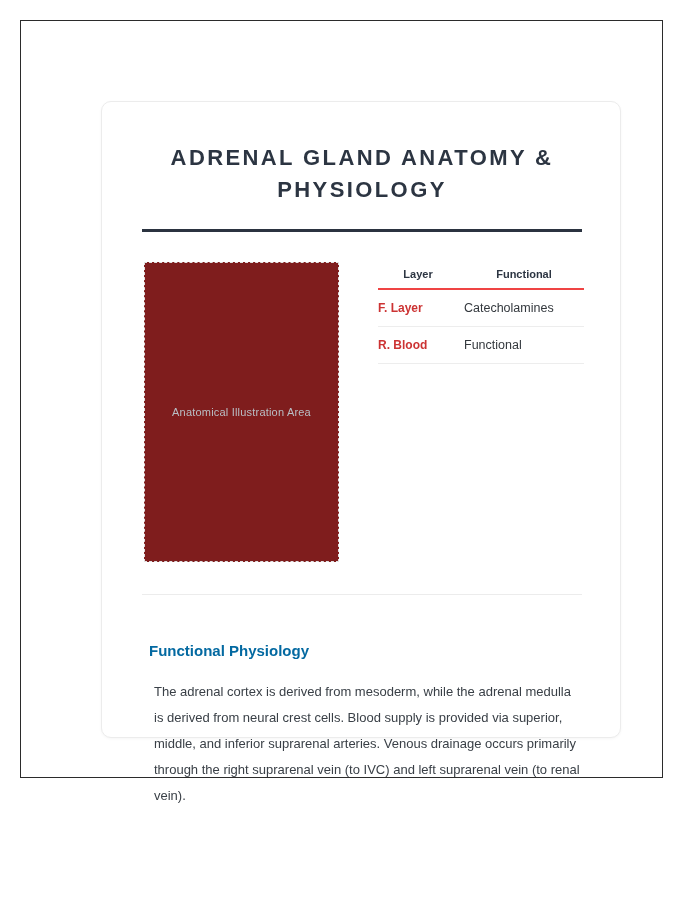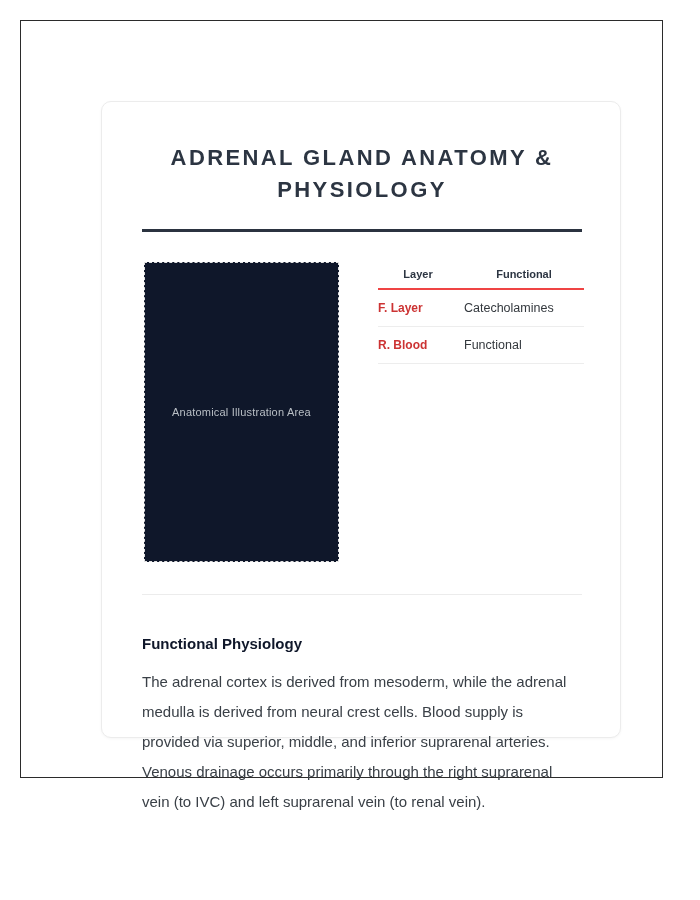--- a/index.html
+++ b/index.html
@@ -71,21 +71,21 @@
     width: 442px;
     height: 312px;
   }
 
   .illustration-box {
     position: absolute;
     left: 2px;
     top: 0px;
     width: 195px;
     height: 300px;
-    background: #0f172a;
+    background: #7f1d1d;
     border: 1px dashed #e2e2e2;
     box-sizing: border-box;
   }
   .illustration-label {
     position: absolute;
     left: 0;
     right: 0;
     top: 50%;
     transform: translateY(-50%);
     text-align: center;
@@ -140,32 +140,32 @@
     left: 40px;
     top: 492px;
     width: 440px;
     height: 1px;
     background: #ececec;
   }
   .section-heading {
     position: absolute;
     left: 40px;
     top: 533px;
-    margin: 0;
+    margin: 7px;
     font-size: 15px;
     font-weight: bold;
-    color: #0f172a;
+    color: #0369a1;
   }
   .section-body {
     position: absolute;
     left: 40px;
     top: 565px;
     width: 428px;
-    margin: 0;
-    font-size: 15px;
+    margin: 12px;
+    font-size: 13px;
     line-height: 2.0;
     color: #3a4047;
     text-align: left;
   }
 </style>
 </head>
 <body>
 
 <div class="page-frame">
 

